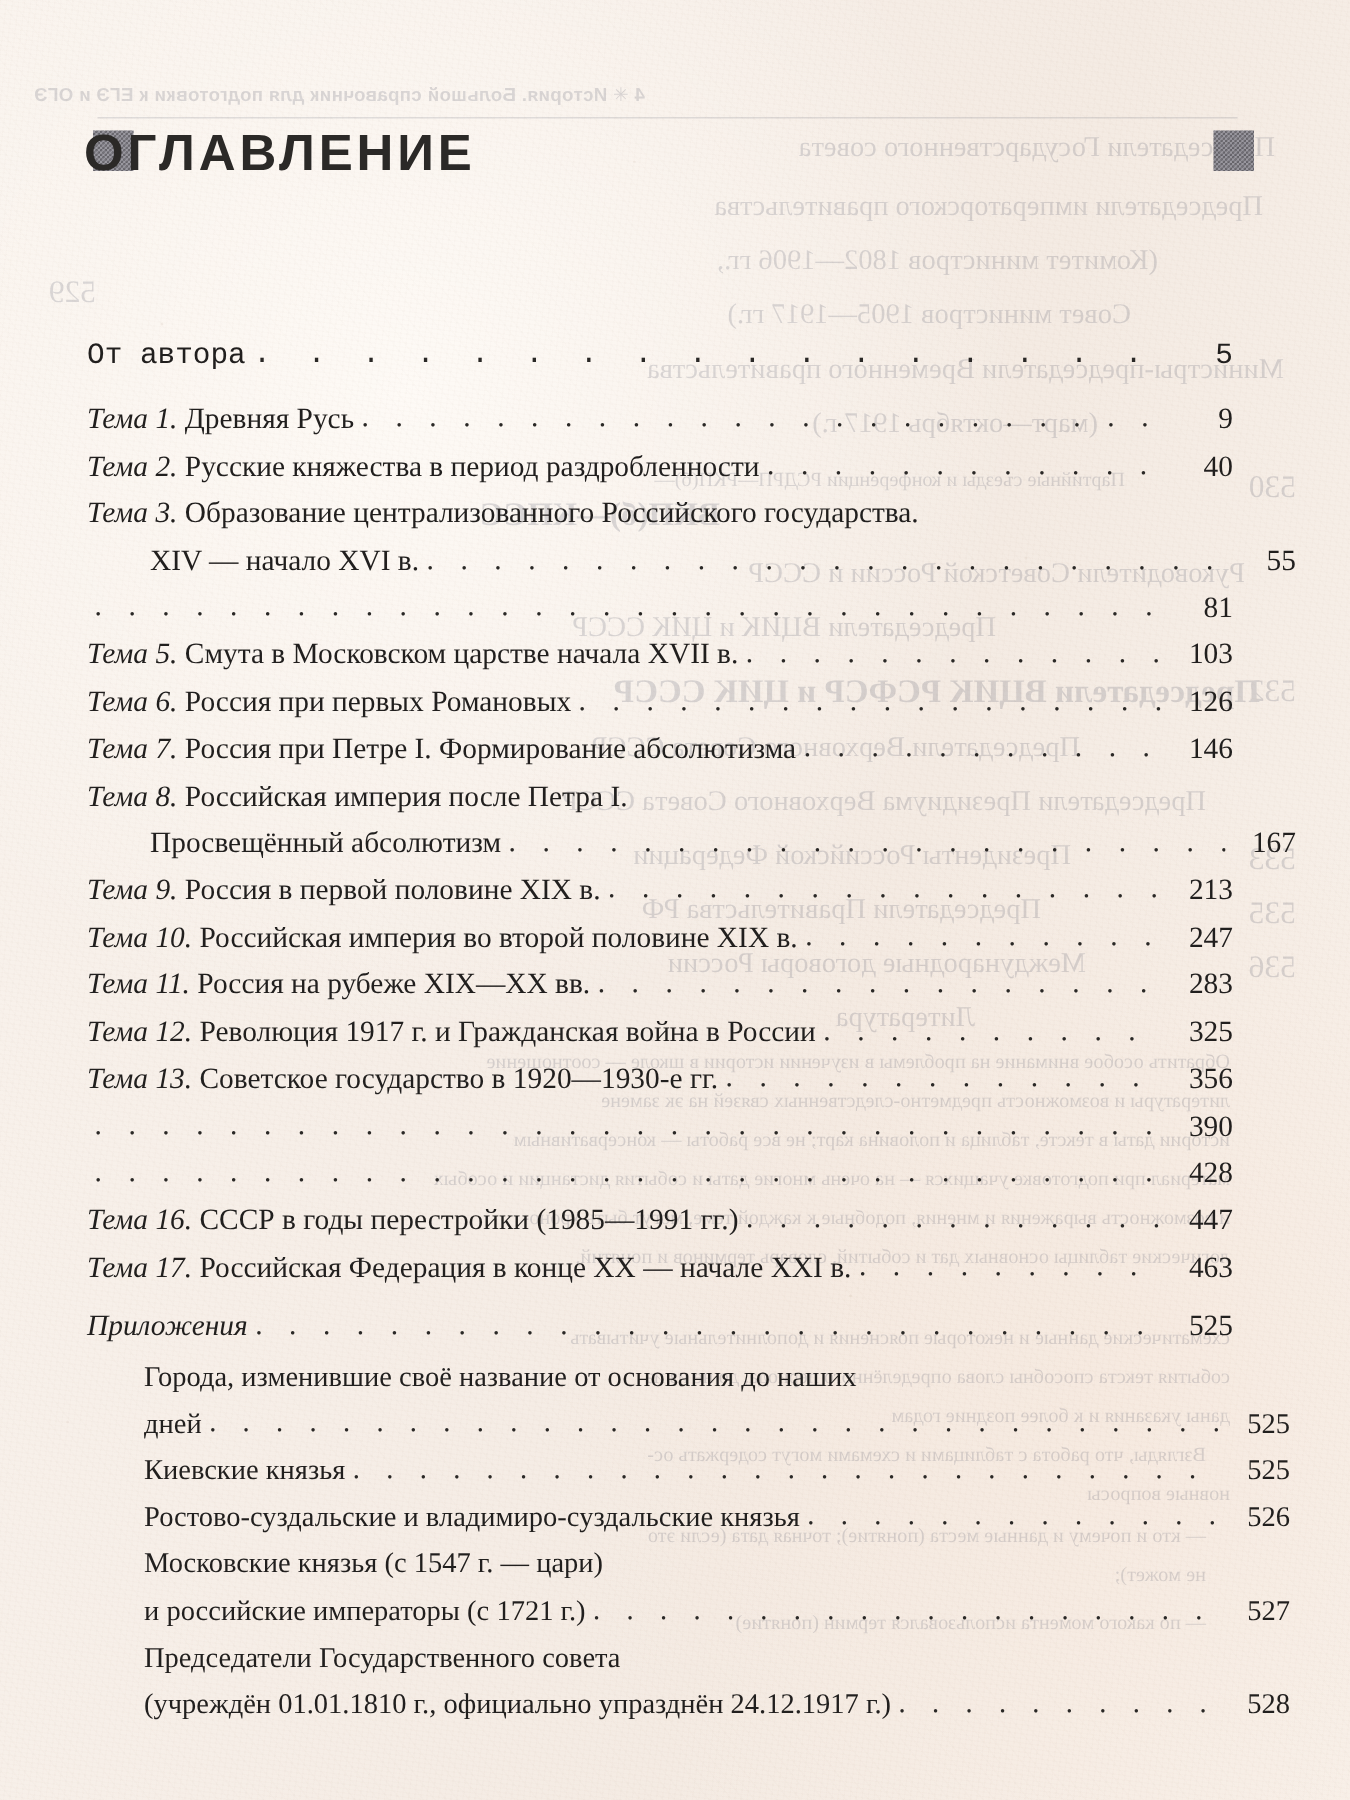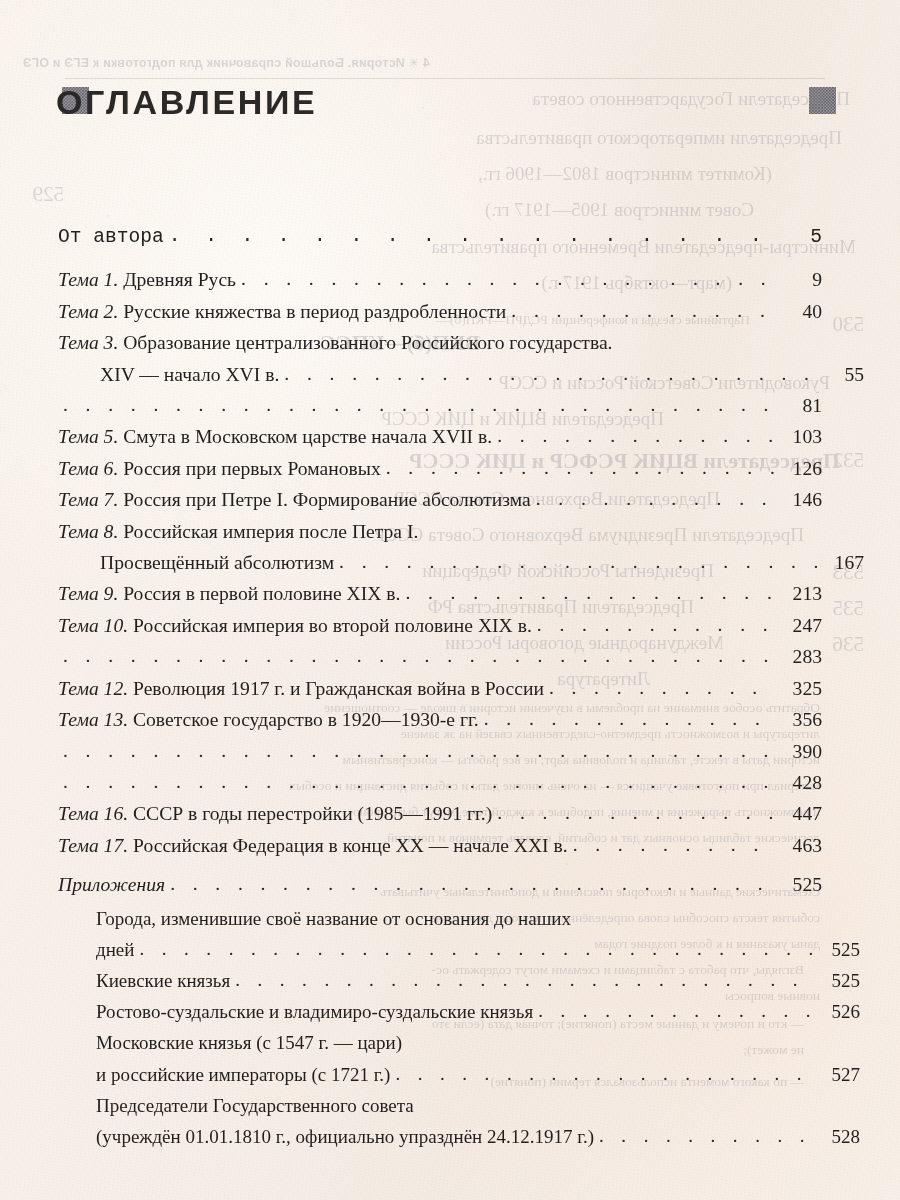--- a/index.html
+++ b/index.html
@@ -324,20 +324,21 @@
   <div class="entry">
     <div class="row">
       <span class="txt"><i class="lbl-ital">Тема 10.</i><span> Российская империя во второй половине XIX в.</span></span>
       <span class="dots">. . . . . . . . . . . . . . . . . . . . . . . . . . . . . . . . . . . . . . . . . . . . . . . . . . . . . . . . . . . . . . . . . . . . .</span>
       <span class="pg">247</span>
     </div>
   </div>
 
   <div class="entry">
     <div class="row">
+      <span class="txt"><i class="lbl-ital">Тема 11.</i><span> Россия на рубеже XIX—XX вв.</span></span>
       <span class="dots">. . . . . . . . . . . . . . . . . . . . . . . . . . . . . . . . . . . . . . . . . . . . . . . . . . . . . . . . . . . . . . . . . . . . .</span>
       <span class="pg">283</span>
     </div>
   </div>
 
   <div class="entry">
     <div class="row">
       <span class="txt"><i class="lbl-ital">Тема 12.</i><span> Революция 1917 г. и Гражданская война в России</span></span>
       <span class="dots">. . . . . . . . . . . . . . . . . . . . . . . . . . . . . . . . . . . . . . . . . . . . . . . . . . . . . . . . . . . . . . . . . . . . .</span>
       <span class="pg">325</span>

